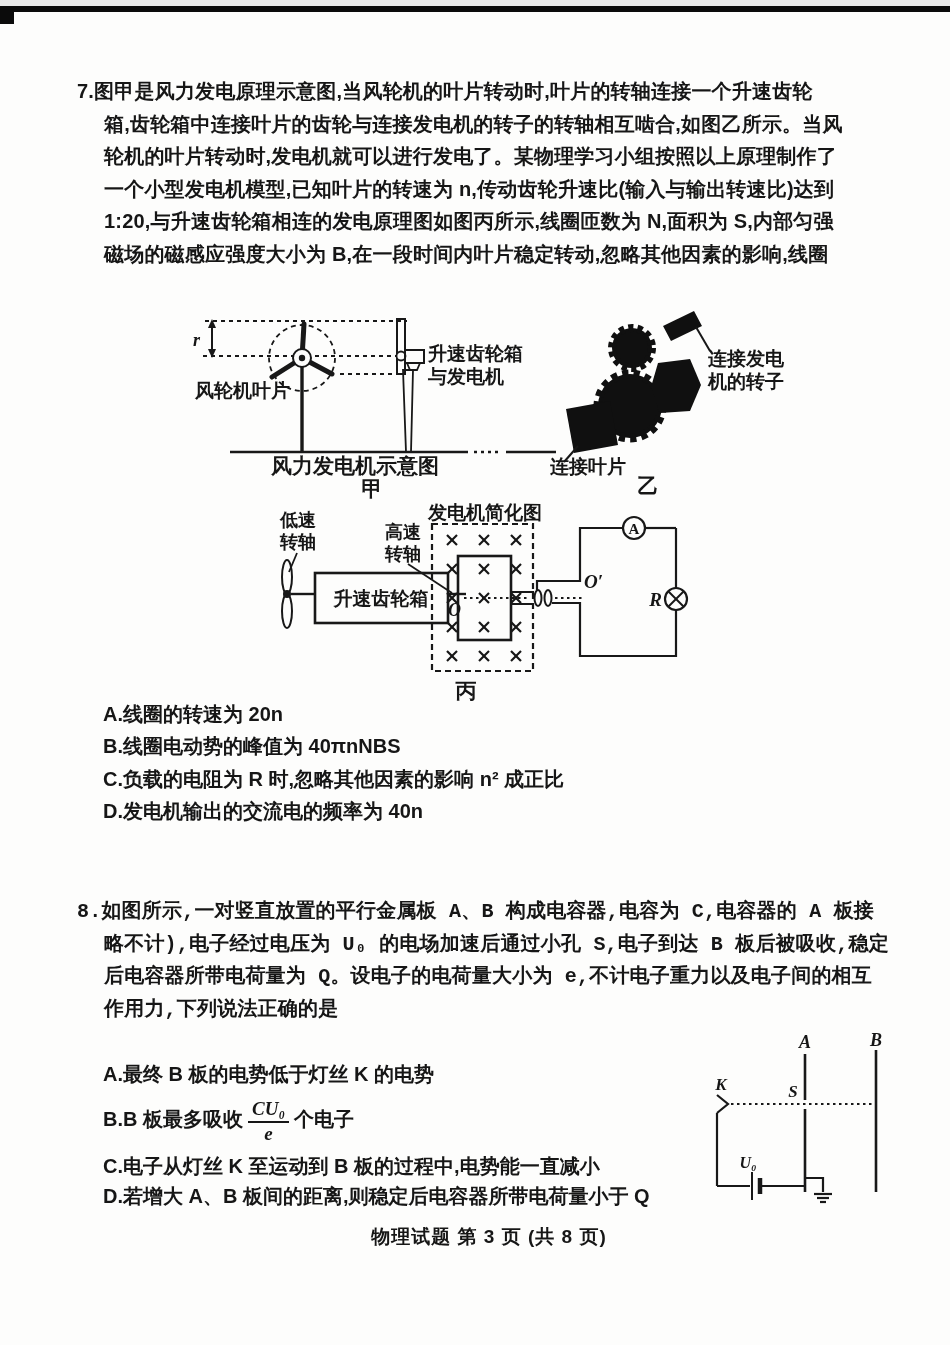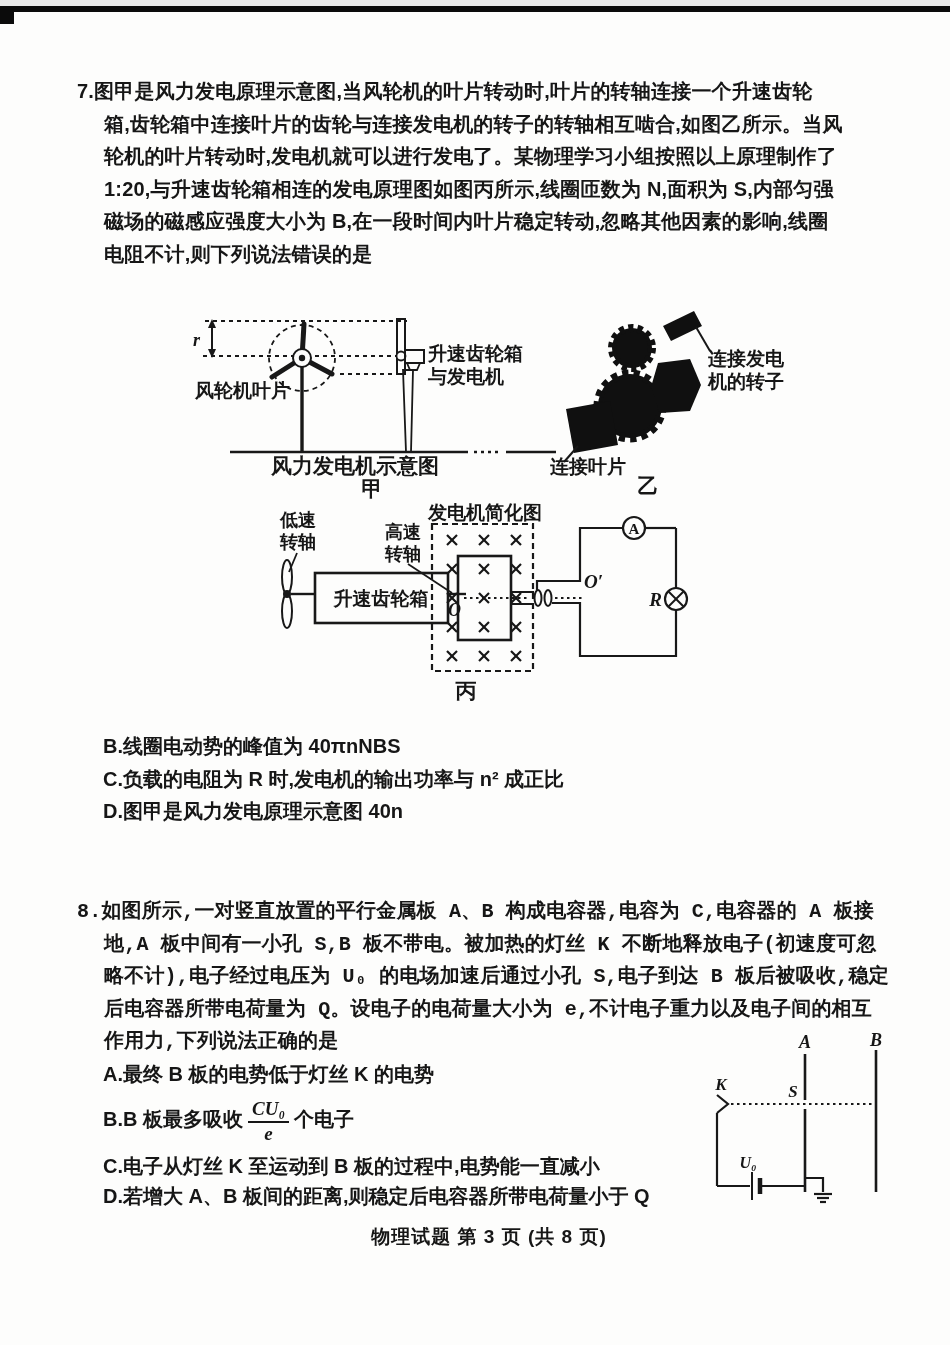--- a/index.html
+++ b/index.html
@@ -45,23 +45,23 @@
 <body>
 
 <div class="page">
   <div class="scan-edge"></div>
   <div class="scan-corner"></div>
 
   <div class="tblock" style="left:77px; top:69px; width:830px;">
     <div class="tline">7.图甲是风力发电原理示意图,当风轮机的叶片转动时,叶片的转轴连接一个升速齿轮</div>
     <div class="tline hang">箱,齿轮箱中连接叶片的齿轮与连接发电机的转子的转轴相互啮合,如图乙所示。当风</div>
     <div class="tline hang">轮机的叶片转动时,发电机就可以进行发电了。某物理学习小组按照以上原理制作了</div>
+    <div class="tline hang">一个小型发电机模型,已知叶片的转速为 n,传动齿轮升速比(输入与输出转速比)达到</div>
     <div class="tline hang">1:20,与升速齿轮箱相连的发电原理图如图丙所示,线圈匝数为 N,面积为 S,内部匀强</div>
     <div class="tline hang">磁场的磁感应强度大小为 B,在一段时间内叶片稳定转动,忽略其他因素的影响,线圈</div>
-    <div class="tline hang">电阻不计,则下列说法错误的是</div>
   </div>
 
   <svg style="left:180px; top:298px;" width="400" height="210" viewBox="0 0 400 210">
     <g class="stroke" stroke-width="2" stroke-dasharray="4 4">
       <line x1="25" y1="17" x2="227" y2="17"></line>
       <line x1="23" y1="52" x2="222" y2="52"></line>
       <line x1="160" y1="70" x2="220" y2="70"></line>
     </g>
     <g>
       <line x1="32" y1="20" x2="32" y2="49" stroke="#181818" stroke-width="2"></line>
@@ -175,28 +175,28 @@
     </g>
     <g>
       <circle cx="408" cy="101" r="11" fill="#fdfdfc" stroke="#181818" stroke-width="2.2"></circle>
       <line x1="400.5" y1="93.5" x2="415.5" y2="108.5" stroke="#181818" stroke-width="2"></line>
       <line x1="415.5" y1="93.5" x2="400.5" y2="108.5" stroke="#181818" stroke-width="2"></line>
       <text x="394" y="108" text-anchor="end" class="sv-it" style="font-size:19px">R</text>
     </g>
     <text x="198" y="200" text-anchor="middle" class="sv-cn" style="font-size:21px">丙</text>
   </svg>
 
+  <div class="opt-row" style="top:692px;">A.线圈的转速为 20n</div>
   <div class="opt-row" style="top:724px;">B.线圈电动势的峰值为 40πnNBS</div>
-  <div class="opt-row" style="top:757px;">C.负载的电阻为 R 时,发电机的输出功率与 n² 成正比</div>
-  <div class="opt-row" style="top:789px;">D.图甲是风力发电原理示意图 40n</div>
+  <div class="opt-row" style="top:757px;">C.负载的电阻为 R 时,忽略其他因素的影响 n² 成正比</div>
+  <div class="opt-row" style="top:789px;">D.发电机输出的交流电的频率为 40n</div>
 
 
   <div class="tblock" style="left:77px; top:890px; width:830px;font-family:Liberation Mono, monospace;">
     <div class="tline">8.如图所示,一对竖直放置的平行金属板 A、B 构成电容器,电容为 C,电容器的 A 板接</div>
-    <div class="tline hang">地,A 板中间有一小孔 S,B 板不带电。被加热的灯丝 K 不断地释放电子(初速度可忽</div>
     <div class="tline hang">略不计),电子经过电压为 U₀ 的电场加速后通过小孔 S,电子到达 B 板后被吸收,稳定</div>
     <div class="tline hang">后电容器所带电荷量为 Q。设电子的电荷量大小为 e,不计电子重力以及电子间的相互</div>
     <div class="tline hang">作用力,下列说法正确的是</div>
   </div>
 
   <div class="opt-row" style="top:1088px; line-height:50px;">
     <span>B.B 板最多吸收</span><span class="frac"><span class="num">CU₀</span><span class="den">e</span></span><span>个电子</span>
   </div>
   <div class="opt-row" style="top:1052px;">A.最终 B 板的电势低于灯丝 K 的电势</div>
   <div class="opt-row" style="top:1174px;">D.若增大 A、B 板间的距离,则稳定后电容器所带电荷量小于 Q</div>

